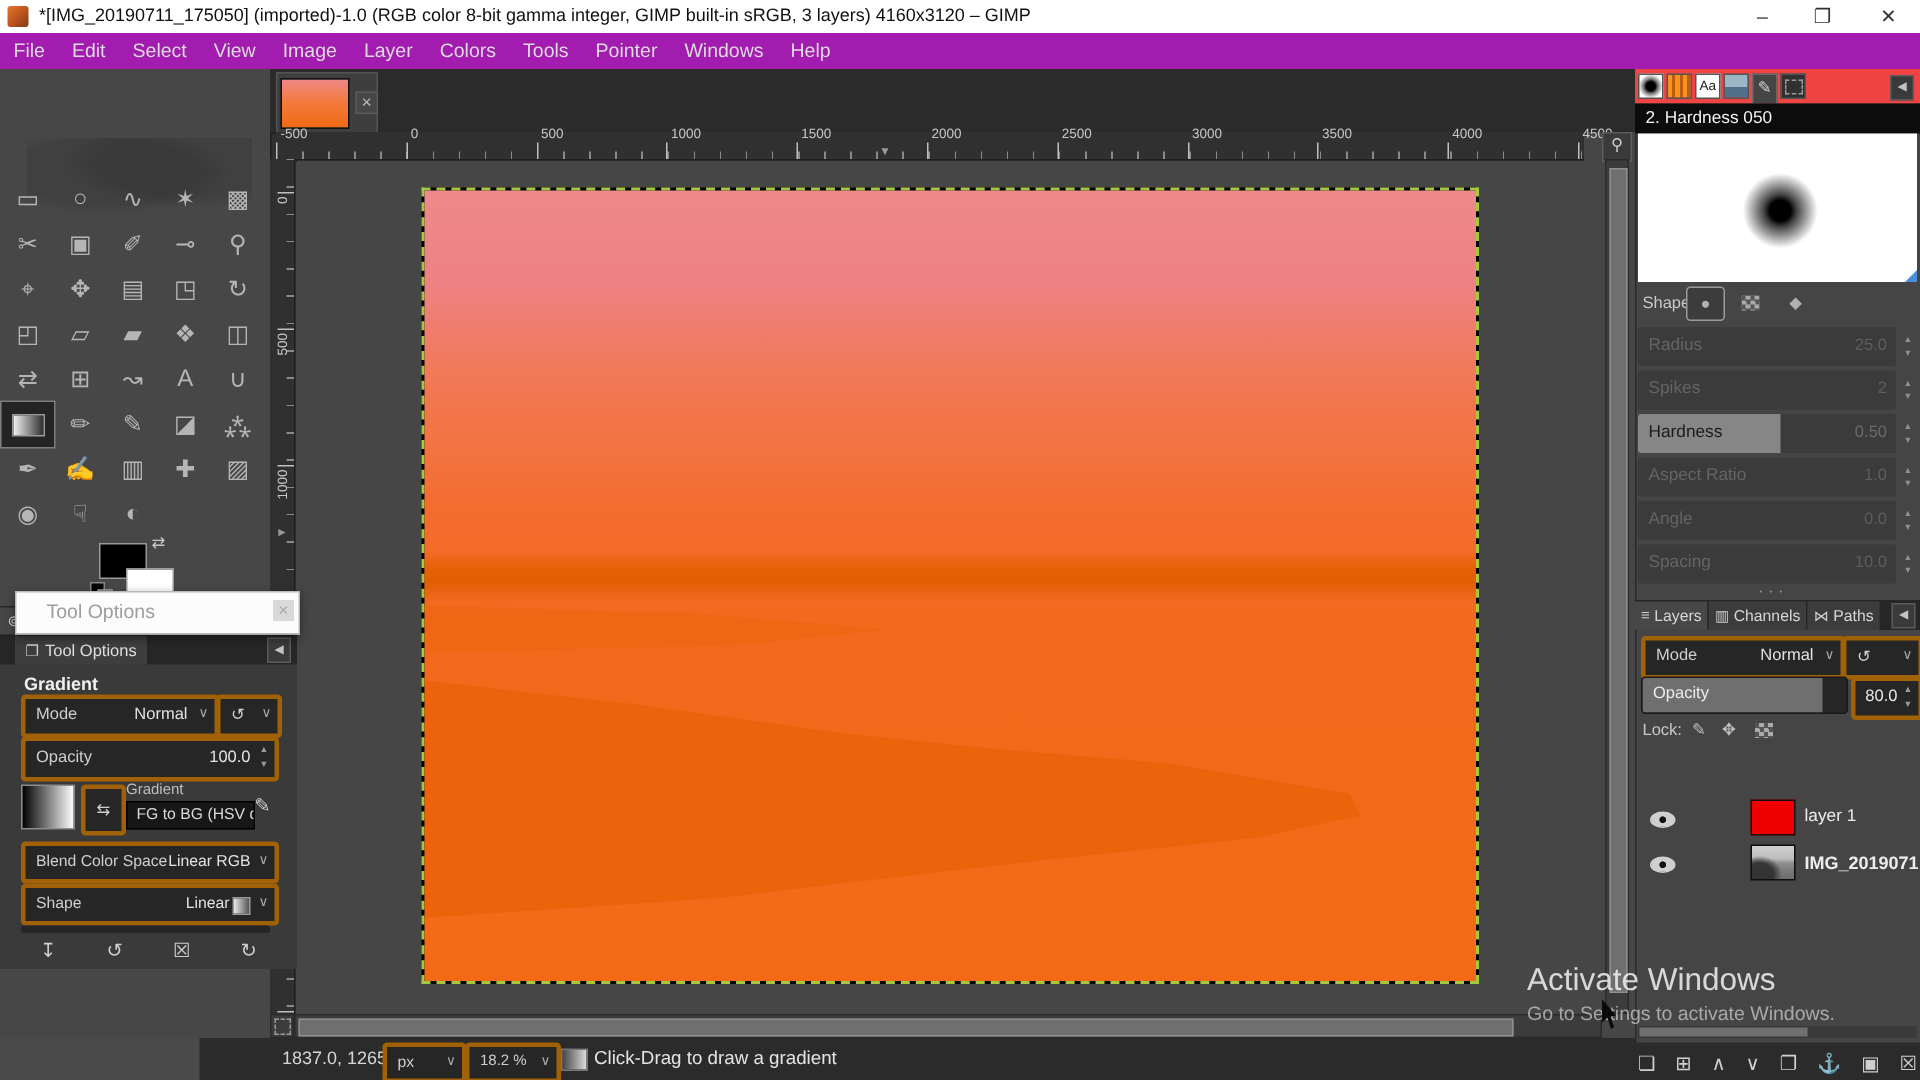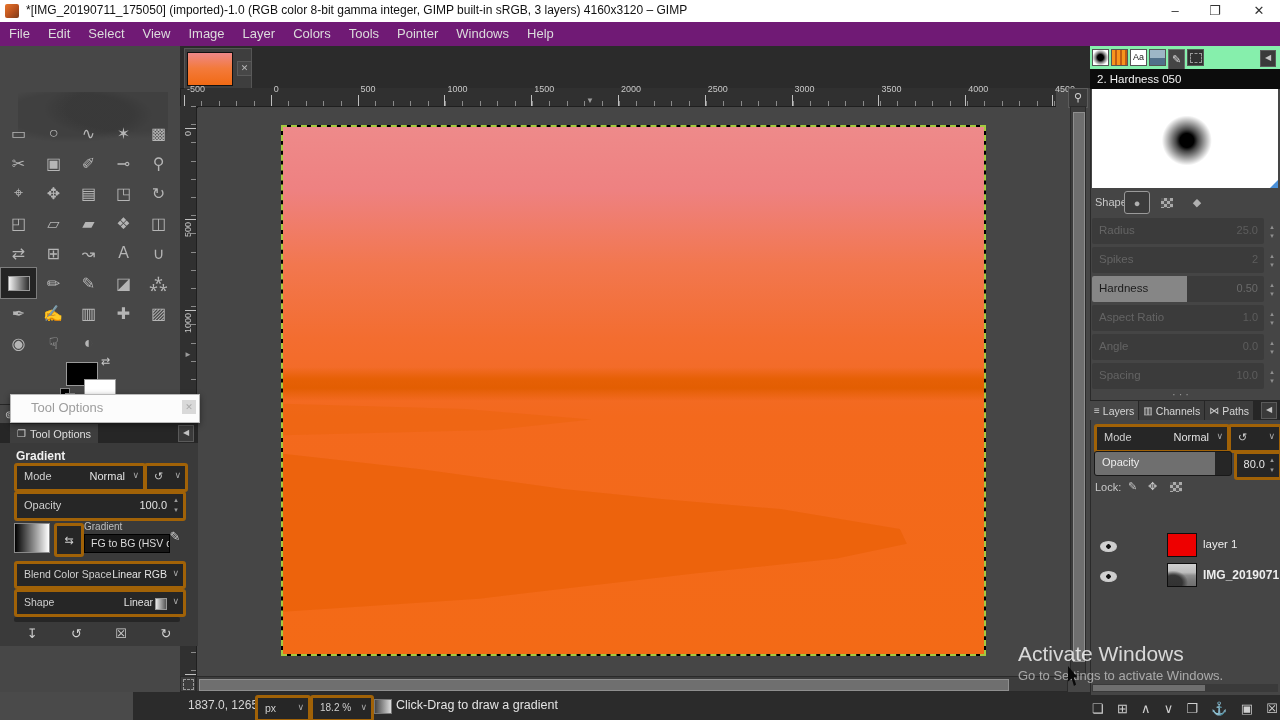--- a/index.html
+++ b/index.html
@@ -8,21 +8,21 @@
   .abs{position:absolute;}
 
   
   .titlebar{left:0;top:0;width:1280px;height:22px;background:#ffffff;color:#1c1c1c;}
   .app-icon{left:5px;top:4px;width:14px;height:14px;
     background:linear-gradient(135deg,#e8762c 0%,#b9521e 55%,#7a3c1a 100%);border-radius:2px;}
   .title-text{left:26px;top:3px;font-size:12px;color:#111;white-space:nowrap;}
   .win-btn{top:2px;width:30px;height:18px;text-align:center;font-size:13px;color:#333;line-height:18px;}
 
   
-  .menubar{left:0;top:22px;width:1280px;height:24px;background:#701a75;display:flex;align-items:center;}
+  .menubar{left:0;top:22px;width:1280px;height:24px;background:#a21caf;display:flex;align-items:center;}
   .menu-item{padding:0 9px;font-size:13px;color:#dcdcdc;line-height:24px;}
 
   
   .left-col{left:0;top:46px;width:180px;height:674px;background:#474747;}
   .wilber{left:18px;top:46px;width:150px;height:56px;
     background:radial-gradient(ellipse at 35% 40%,rgba(0,0,0,.10) 0 45%,transparent 60%),
                radial-gradient(ellipse at 75% 30%,rgba(0,0,0,.10) 0 40%,transparent 55%);}
   .toolgrid{left:1px;top:72px;width:176px;display:flex;flex-wrap:wrap;}
   .tool{width:35px;height:30px;display:flex;align-items:center;justify-content:center;
     font-size:16px;color:#b5b5b5;}
@@ -142,21 +142,21 @@
   .unit-box{left:122px;top:3px;width:50px;height:21px;}
   .unit-box .lbl-l{font-size:10.5px;top:4px;}
   .zoom-box{left:177px;top:3px;width:58px;height:21px;}
   .zoom-box .lbl-l{font-size:10px;top:4px;}
   .status-grad-ico{left:241px;top:7px;width:16px;height:13px;border:1px solid #777;
     background:linear-gradient(90deg,#444 0%,#ddd 100%);}
   .status-msg{left:263px;top:6px;font-size:12.5px;color:#e4e4e4;}
 
   
   .right-col{left:1090px;top:46px;width:190px;height:649px;background:#454545;border-left:1px solid #2a2a2a;box-sizing:border-box;}
-  .r-tabstrip{left:1090px;top:46px;width:190px;height:23px;background:#86efac;}
+  .r-tabstrip{left:1090px;top:46px;width:190px;height:23px;background:#ef4444;}
   .rtab{position:absolute;top:3px;width:17px;height:17px;border:1px solid #555;box-sizing:border-box;}
   .rtab-brush{background:radial-gradient(circle at 50% 50%,#000 0 3px,rgba(0,0,0,.5) 5px,#fff 8px);background-color:#fff;}
   .rtab-pattern{background:repeating-linear-gradient(90deg,#f7941d 0 3px,#c05b12 3px 5px);}
   .rtab-font{background:#fff;color:#222;font-size:9px;text-align:center;line-height:15px;}
   .rtab-image{background:linear-gradient(180deg,#9db6c6 0 55%,#51708a 55% 100%);}
   .rtab-active{background:#454545;border:1px solid #6a6a6a;border-bottom:none;height:20px;
     color:#d8d8d8;font-size:11px;text-align:center;line-height:18px;}
   .rtab-dashed{background:#303030;}
   .rtab-dashed i{position:absolute;left:2px;top:3px;width:10px;height:8px;border:1px dashed #9a9a9a;}
   .r-tabstrip .collapse-btn{position:absolute;right:4px;top:4px;}

